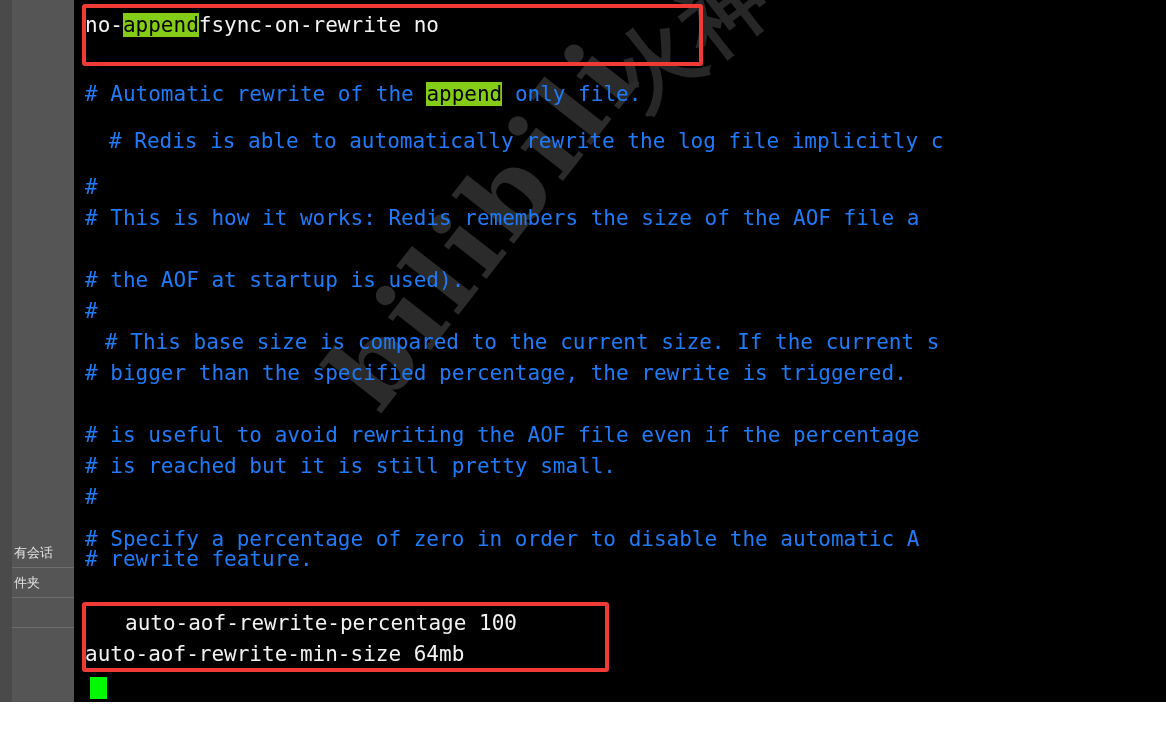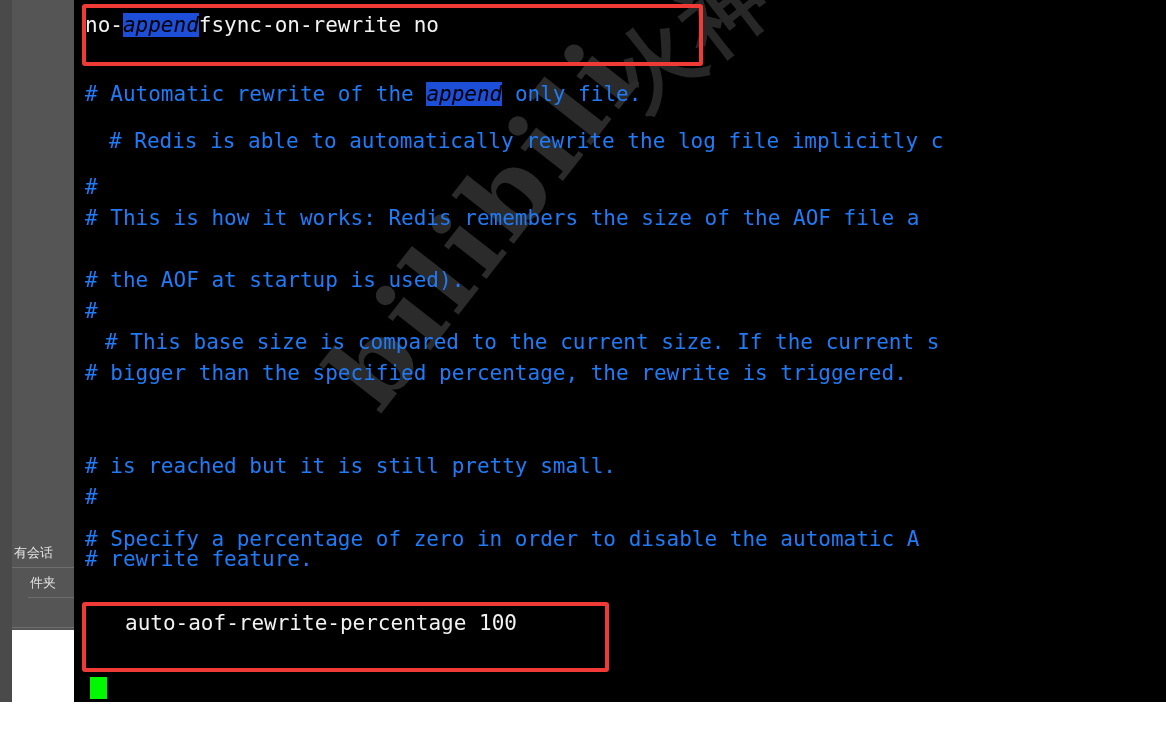--- a/index.html
+++ b/index.html
@@ -6,58 +6,58 @@
   html, body {
     width:1166px; height:753px;
     background:#ffffff;
     font-family:"DejaVu Sans", sans-serif;
     overflow:hidden;
   }
   #root { position:relative; width:1166px; height:753px; background:#ffffff; }
 
   
   .sidebar {
-    position:absolute; left:0; top:0; width:74px; height:630px;
+    position:absolute; left:0; top:0; width:74px; height:702px;
     background:#555555;
   }
   .sidebar-strip {
     position:absolute; left:0; top:0; width:12px; height:702px;
     background:#4a4a4a;
   }
   .side-item {
     position:absolute; left:12px; width:62px; height:30px;
     color:#e3e3e3; font-size:13px;
     font-family:"DejaVu Sans", sans-serif;
     line-height:30px; padding-left:2px;
     border-bottom:1px solid #6e6e6e;
     white-space:nowrap; overflow:hidden;
   }
   #side-a { top:538px; }
-  #side-b { top:568px;margin-left:16px; }
+  #side-b { top:568px; }
   #side-c { top:598px; border-bottom:1px solid #6e6e6e; }
 
   
   .terminal {
     position:absolute; left:74px; top:0; width:1092px; height:702px;
     background:#000000; overflow:hidden;
   }
   .term-inner {
     position:absolute; left:0; top:0; width:1092px; height:702px;
   }
   .line {
     position:absolute; left:11px;
     font-family:"DejaVu Sans Mono", monospace;
     font-size:21px; line-height:31px;
     white-space:pre;
     letter-spacing:0px;
   }
   .comment { color:#1f7bf7; }
   .cmd { color:#f2f2f2; }
   .hl {
-    background:#1d4ed8; color:#000000;font-style:italic;
+    background:#84cc16; color:#000000;
   }
 
   
   .redbox {
     position:absolute;
     border:4px solid #f03a36;
     border-radius:3px;
     pointer-events:none;
   }
   #redbox-top { left:8px; top:4px; width:621px; height:62px; }
@@ -126,26 +126,28 @@
 
       <div class="line comment" style="top:79px;text-align:right;"><span># Automatic rewrite of the </span><span class="hl">append</span><span> only file.</span></div>
 
       <div class="line comment" style="top:126px;margin-left:24px;"># Redis is able to automatically rewrite the log file implicitly c</div>
       <div class="line comment" style="top:172px;">#</div>
       <div class="line comment" style="top:203px;text-align:right;"># This is how it works: Redis remembers the size of the AOF file a</div>
       <div class="line comment" style="top:265px;"># the AOF at startup is used).</div>
       <div class="line comment" style="top:296px;">#</div>
       <div class="line comment" style="top:327px;margin-left:20px;"># This base size is compared to the current size. If the current s</div>
       <div class="line comment" style="top:358px;"># bigger than the specified percentage, the rewrite is triggered.</div>
+      <div class="line comment" style="top:420px;"># is useful to avoid rewriting the AOF file even if the percentage</div>
       <div class="line comment" style="top:451px;"># is reached but it is still pretty small.</div>
       <div class="line comment" style="top:482px;">#</div>
       <div class="line comment" style="top:524px;"># Specify a percentage of zero in order to disable the automatic A</div>
       <div class="line comment" style="top:544px;"># rewrite feature.</div>
 
       <div class="line cmd" style="top:608px;margin-left:40px;">auto-aof-rewrite-percentage 100</div>
+      <div class="line cmd" style="top:639px;">auto-aof-rewrite-min-size 64mb</div>
 
       <div class="redbox" id="redbox-top"></div>
       <div class="redbox" id="redbox-bottom"></div>
 
       <div class="cursor-block"></div>
     </div>
   </div>
 
   <div class="caption-bar">
     

